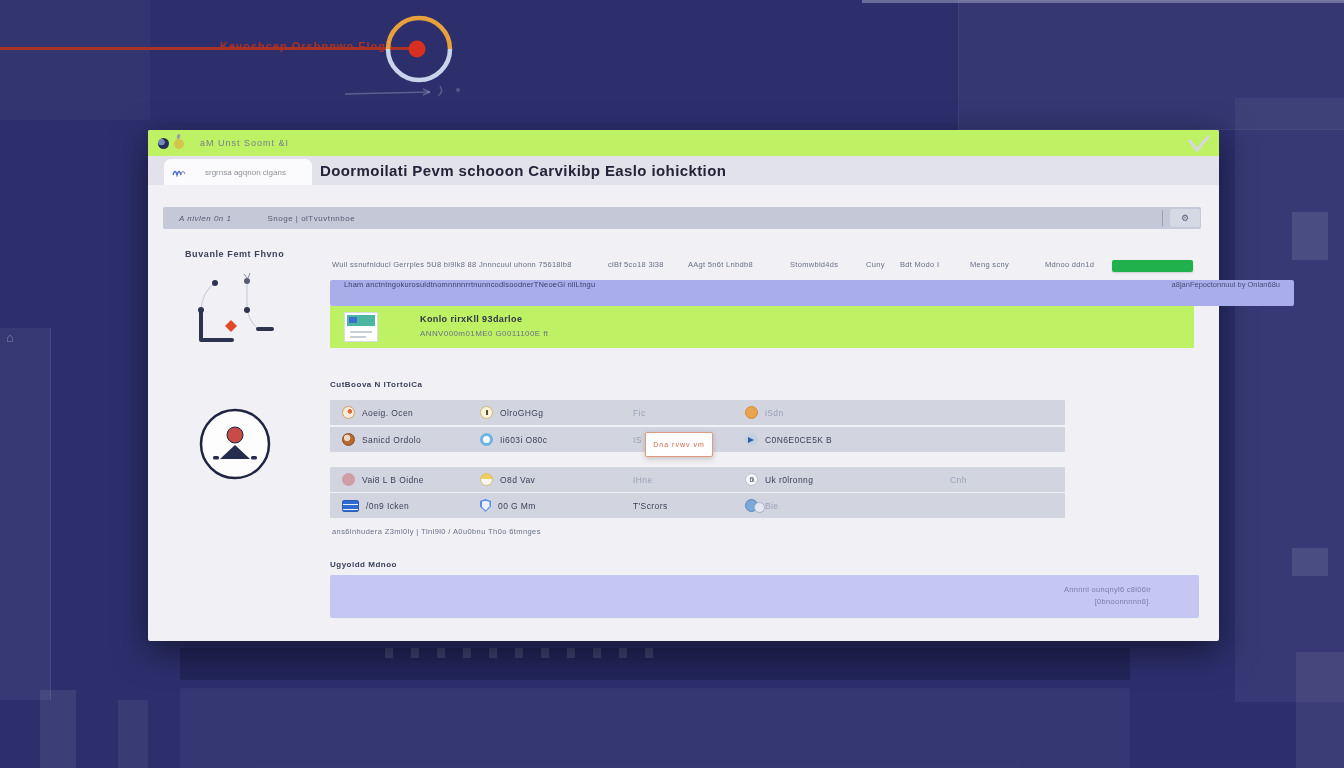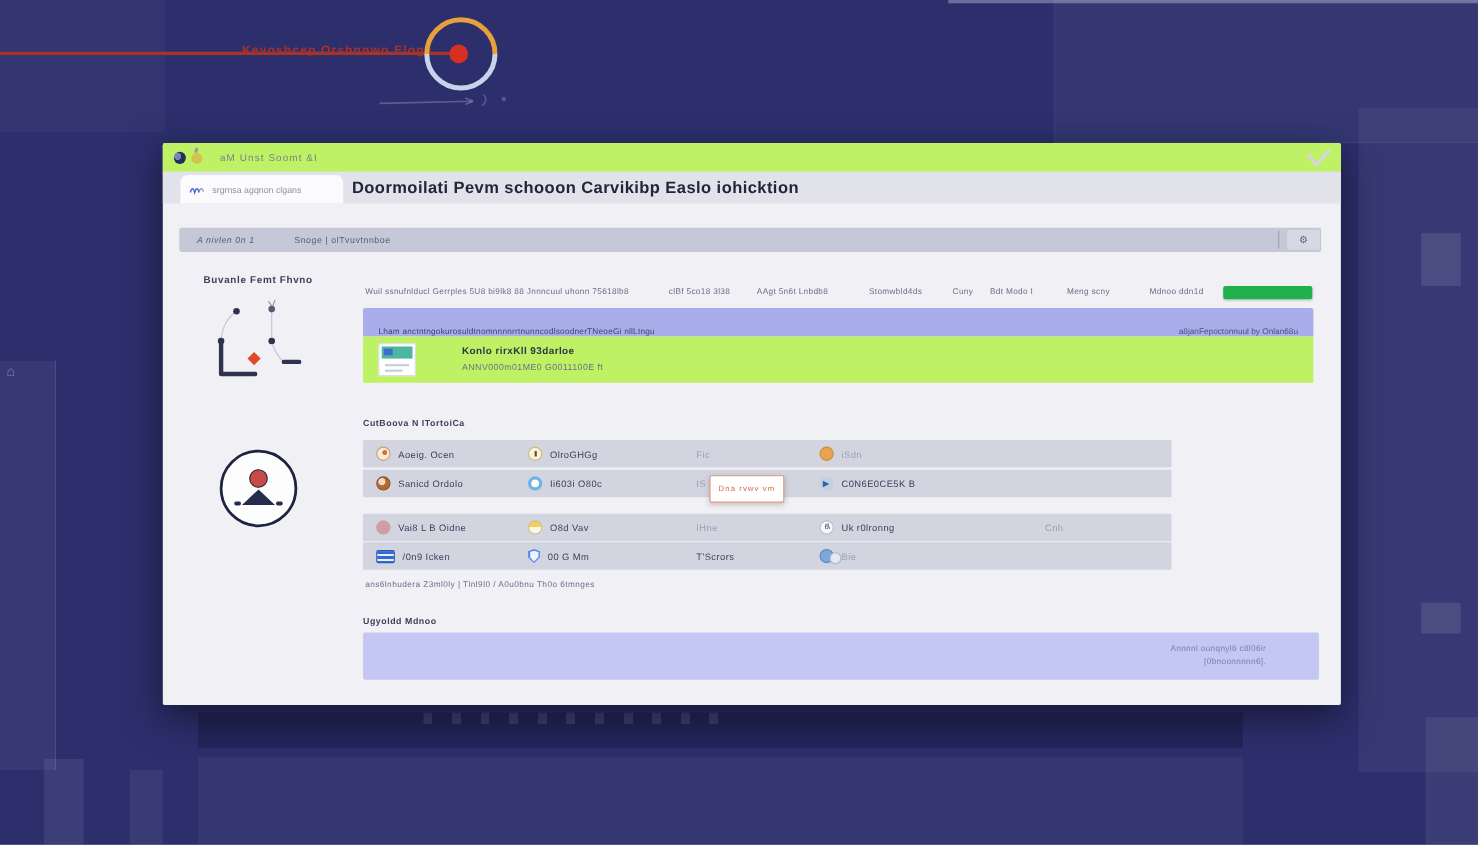--- a/index.html
+++ b/index.html
@@ -18,21 +18,21 @@
             border-bottom:1px solid #d8d8e0;border-radius:2px 2px 0 0;}
   .orb{position:absolute;border-radius:50%;}
   .orb1{left:10px;top:8px;width:11px;height:11px;
         background:radial-gradient(circle at 32% 38%, #7688b8 0 3px, #232f58 3.5px);}
   .orb2{left:26px;top:9px;width:10px;height:10px;background:#d2c44e;}
   .orb2::after{content:"";position:absolute;left:3px;top:-5px;width:3px;height:5px;
         background:#9aa0a8;border-radius:2px;transform:rotate(18deg);}
   .menu-text{position:absolute;left:52px;top:8px;font-size:9px;color:#7c7f8c;letter-spacing:1px;}
   .tabbar{position:absolute;left:0;top:26px;width:1071px;height:29px;background:#e2e2ea;}
   .tab{position:absolute;left:16px;top:3px;width:148px;height:26px;background:#fbfbfd;
-       border-radius:7px 7px 0 0;display:flex;align-items:center;gap:7px;padding-left:8px;box-sizing:border-box;}
+       border-radius:7px 7px 0 0;display:flex;align-items:center;gap:19px;padding-left:8px;box-sizing:border-box;}
   .tab-label{font-size:8px;color:#8e909c;white-space:nowrap;}
   .win-title{position:absolute;left:172px;top:32px;font-size:15px;font-weight:bold;
              color:#23233a;letter-spacing:0.4px;white-space:nowrap;}
   .chev{position:absolute;right:8px;top:4px;}
   
   .toolbar{position:absolute;left:15px;top:77px;width:1038px;height:22px;background:#c4c8d7;
            border-radius:2px;display:flex;align-items:center;}
   .toolbar .t1{margin-left:16px;font-size:8px;color:#565c73;letter-spacing:0.5px;font-style:italic;}
   .toolbar .t2{margin-left:36px;font-size:8px;color:#565c73;letter-spacing:0.5px;}
   .tb-divider{position:absolute;left:999px;top:3px;width:1px;height:16px;background:#9aa0b4;}
@@ -40,22 +40,22 @@
           border-radius:2px;display:flex;align-items:center;justify-content:center;
           font-size:9px;color:#5a607a;}
   
   .side-heading{position:absolute;left:37px;top:119px;font-size:9px;font-weight:bold;
                 color:#3a3f55;letter-spacing:0.6px;}
   
   .meta-row{position:absolute;left:0;top:130px;width:1071px;height:12px;}
   .meta{position:absolute;font-size:7.5px;color:#6a6f85;white-space:nowrap;letter-spacing:0.3px;}
   .green-btn{position:absolute;left:964px;top:130px;width:81px;height:12px;background:#21b14c;
              border-radius:2px;box-shadow:0 1px 2px rgba(0,0,0,0.15);}
-  .banner{position:absolute;left:182px;top:150px;width:864px;height:26px;background:#a9aeea;
-          border-radius:2px;display:flex;align-items:flex-end;justify-content:space-between;
+  .banner{position:absolute;left:182px;top:150px;width:964px;height:26px;background:#a9aeea;
+          border-radius:2px;display:flex;align-items:flex-start;justify-content:space-between;
           padding:0 14px;box-sizing:border-box;}
   .banner .bl{font-size:7.5px;color:#3d4270;letter-spacing:0.2px;white-space:nowrap;overflow:hidden;}
   .banner .br{font-size:7.5px;color:#4a4f7e;white-space:nowrap;margin-left:20px;}
   .card{position:absolute;left:182px;top:176px;width:864px;height:42px;background:#bef264;
         border-radius:1px;}
   .thumb{position:absolute;left:14px;top:6px;width:34px;height:30px;background:#ffffff;
          border:1px solid #d8dbe2;box-sizing:border-box;}
   .thumb::before{content:"";position:absolute;left:2px;top:2px;right:2px;height:11px;background:#4db6a0;}
   .thumb::after{content:"";position:absolute;left:4px;top:4px;width:8px;height:6px;background:#3a6fd0;}
   .thumb .tl1,.thumb .tl2{position:absolute;left:5px;height:2px;background:#c9cdd6;}

